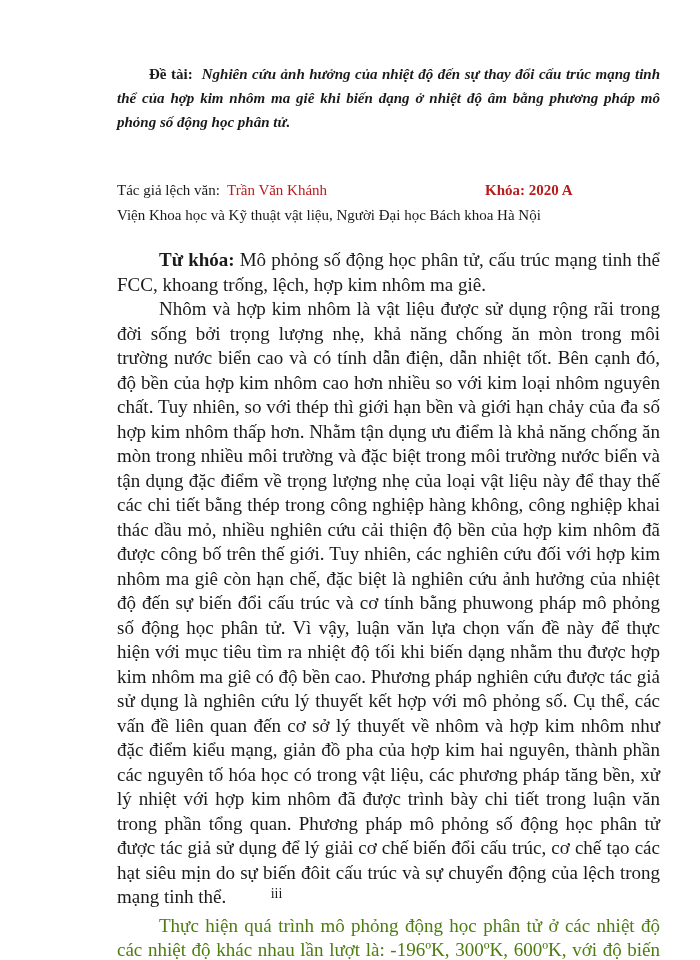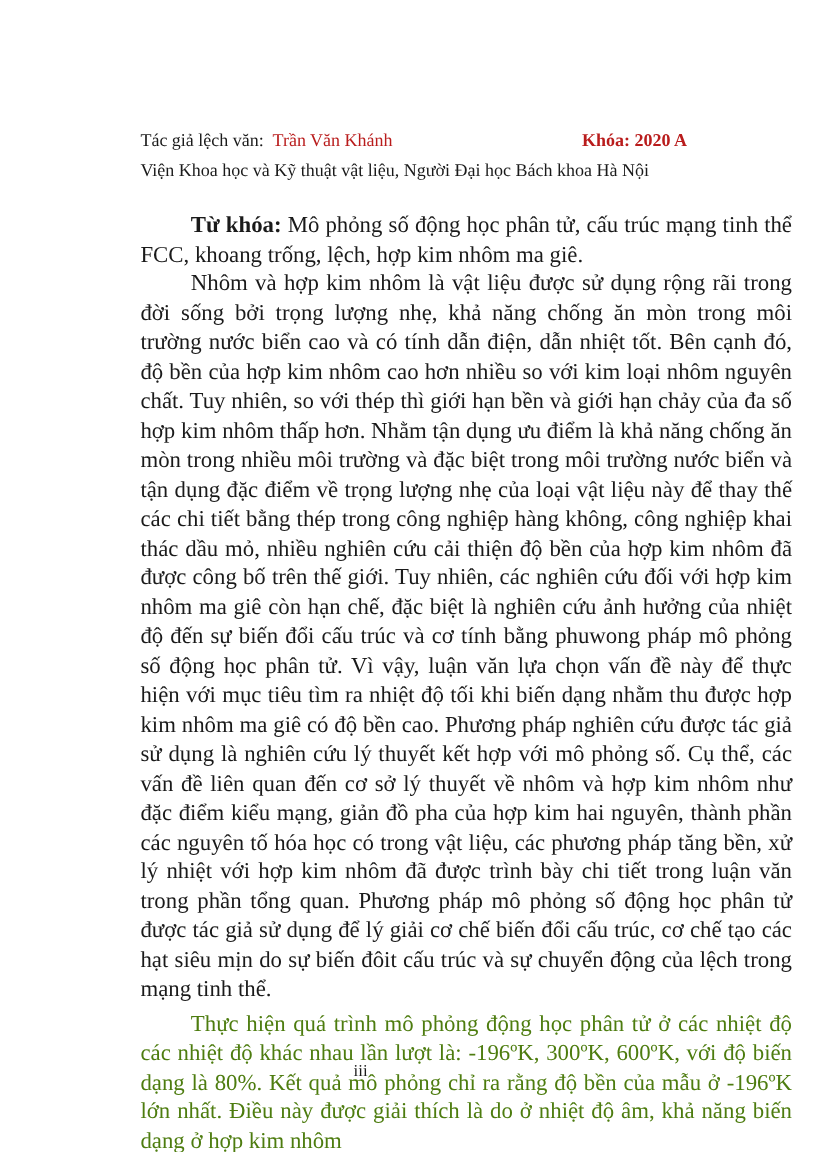--- a/index.html
+++ b/index.html
@@ -10,26 +10,30 @@
   .title .lbl { font-weight: bold; }
   .title .topic { font-weight: bold; font-style: italic; }
   .meta { margin-top: 44px; font-size: 15px; line-height: 25px; }
   .meta-row { position: relative; height: 25px; white-space: nowrap; }
   .red { color: #b91c1c; }
   .khoa { position: absolute; left: 368px; top: 0; font-weight: bold; }
   .body { margin-top: 20px; font-size: 19px; line-height: 24.5px; text-align: justify; }
   .body p { margin: 0; text-indent: 42px; }
   .body .bold { font-weight: bold; }
   .para-red { color: #4d7c0f; margin-top: 4px !important; }
-  .pagenum { position: absolute; left: 0; width: 553px; top: 886px; text-align: center; font-size: 14px; padding-left: 24px; }
+  .pagenum { position: absolute; left: 0; width: 553px; top: 886px; text-align: center; font-size: 14px; }
 </style>
 </head>
 <body>
 
 <div class="page">
+  <p class="title">
+    <span class="lbl">Đề tài:</span>&nbsp;
+    <span class="topic">Nghiên cứu ảnh hưởng của nhiệt độ đến sự thay đổi cấu trúc mạng tinh thể của hợp kim nhôm ma giê khi biến dạng ở nhiệt độ âm bằng phương pháp mô phỏng số động học phân tử.</span>
+  </p>
 
   <div class="meta">
     <div class="meta-row">
       <span>Tác giả lệch văn:</span>&nbsp;
       <span class="red">Trần Văn Khánh</span>
       <span class="red khoa">Khóa: 2020 A</span>
     </div>
     <div class="meta-row">Viện Khoa học và Kỹ thuật vật liệu, Người Đại học Bách khoa Hà Nội</div>
   </div>
 

